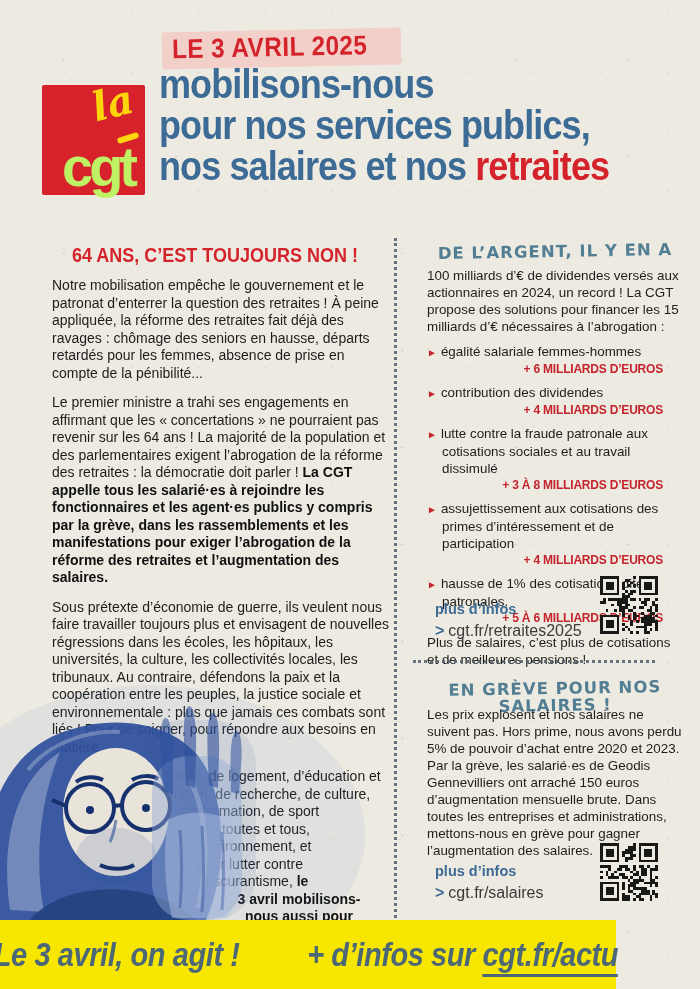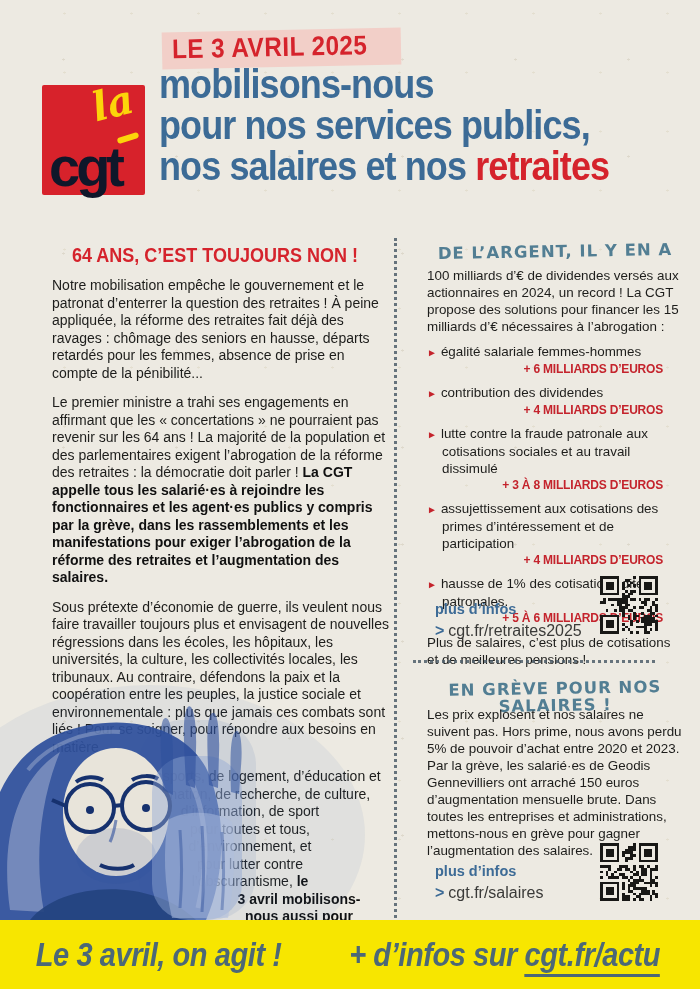--- a/index.html
+++ b/index.html
@@ -13,21 +13,21 @@
     background-position:7px 11px, 31px 43px;
     font-family:"Liberation Sans", sans-serif;
     color:#1d1d1b;
   }
   .cond{display:inline-block;transform:scaleX(.9);transform-origin:0 50%;white-space:nowrap;}
 
   
   .logo{position:absolute;left:42px;top:85px;width:103px;height:110px;background:#d7222b;border-radius:2px;}
   .logo .la{position:absolute;right:12px;top:-2px;font-family:"DejaVu Serif",serif;font-style:italic;font-weight:bold;
     color:#fcd50a;font-size:40px;transform:rotate(-14deg);line-height:1;}
-  .logo .cgt{position:absolute;left:7px;bottom:0px;color:#0f172a;font-weight:bold;font-size:56px;letter-spacing:-4px;line-height:1;}
+  .logo .cgt{position:absolute;left:20px;bottom:0px;color:#bef264;font-weight:bold;font-size:56px;letter-spacing:-4px;line-height:1;}
   .logo .tcross{position:absolute;right:6px;top:50px;width:22px;height:6px;background:#fcd50a;transform:rotate(-18deg);border-radius:3px;}
 
   .badge{position:absolute;left:162px;top:30px;background:#f2cfc8;padding:2px 12px 4px 10px;transform:rotate(-1.2deg);}
   .badge .cond{color:#d5232c;font-weight:bold;font-size:27px;letter-spacing:.5px;}
 
   .headline{position:absolute;left:159px;top:64px;line-height:41px;font-weight:bold;font-size:40px;letter-spacing:-1px;color:#3c6b96;}
   .headline .red{color:#d5232c;}
 
   
   .leftcol{position:absolute;left:40px;top:243px;width:350px;}
@@ -56,21 +56,21 @@
   .qr{position:absolute;width:58px;height:58px;}
   .hsep{position:absolute;left:-14px;width:242px;border-top:3px dotted #4f5f6b;opacity:.85;}
 
   .sec2-head{position:absolute;left:0;top:437px;width:100%;}
   .sec2-body{position:absolute;left:0;top:463px;width:100%;}
 
   
   .photo{position:absolute;left:0;top:660px;}
 
   
-  .banner{position:absolute;left:0;top:920px;width:700px;height:69px;background:#f7e600;
+  .banner{position:absolute;left:0;top:920px;width:616px;height:69px;background:#f7e600;
     display:flex;align-items:center;justify-content:center;gap:30px;}
   .banner .txt{font-style:italic;font-weight:bold;font-size:33px;color:#4c6877;letter-spacing:-.5px;}
   .banner .cond{transform:scaleX(.88);transform-origin:center;}
   .banner .u{border-bottom:3px solid #4c6877;padding-bottom:1px;}
   .banner a{color:#4c6877;text-decoration:none;}
 </style>
 </head>
 <body>
 
 <div class="page">

